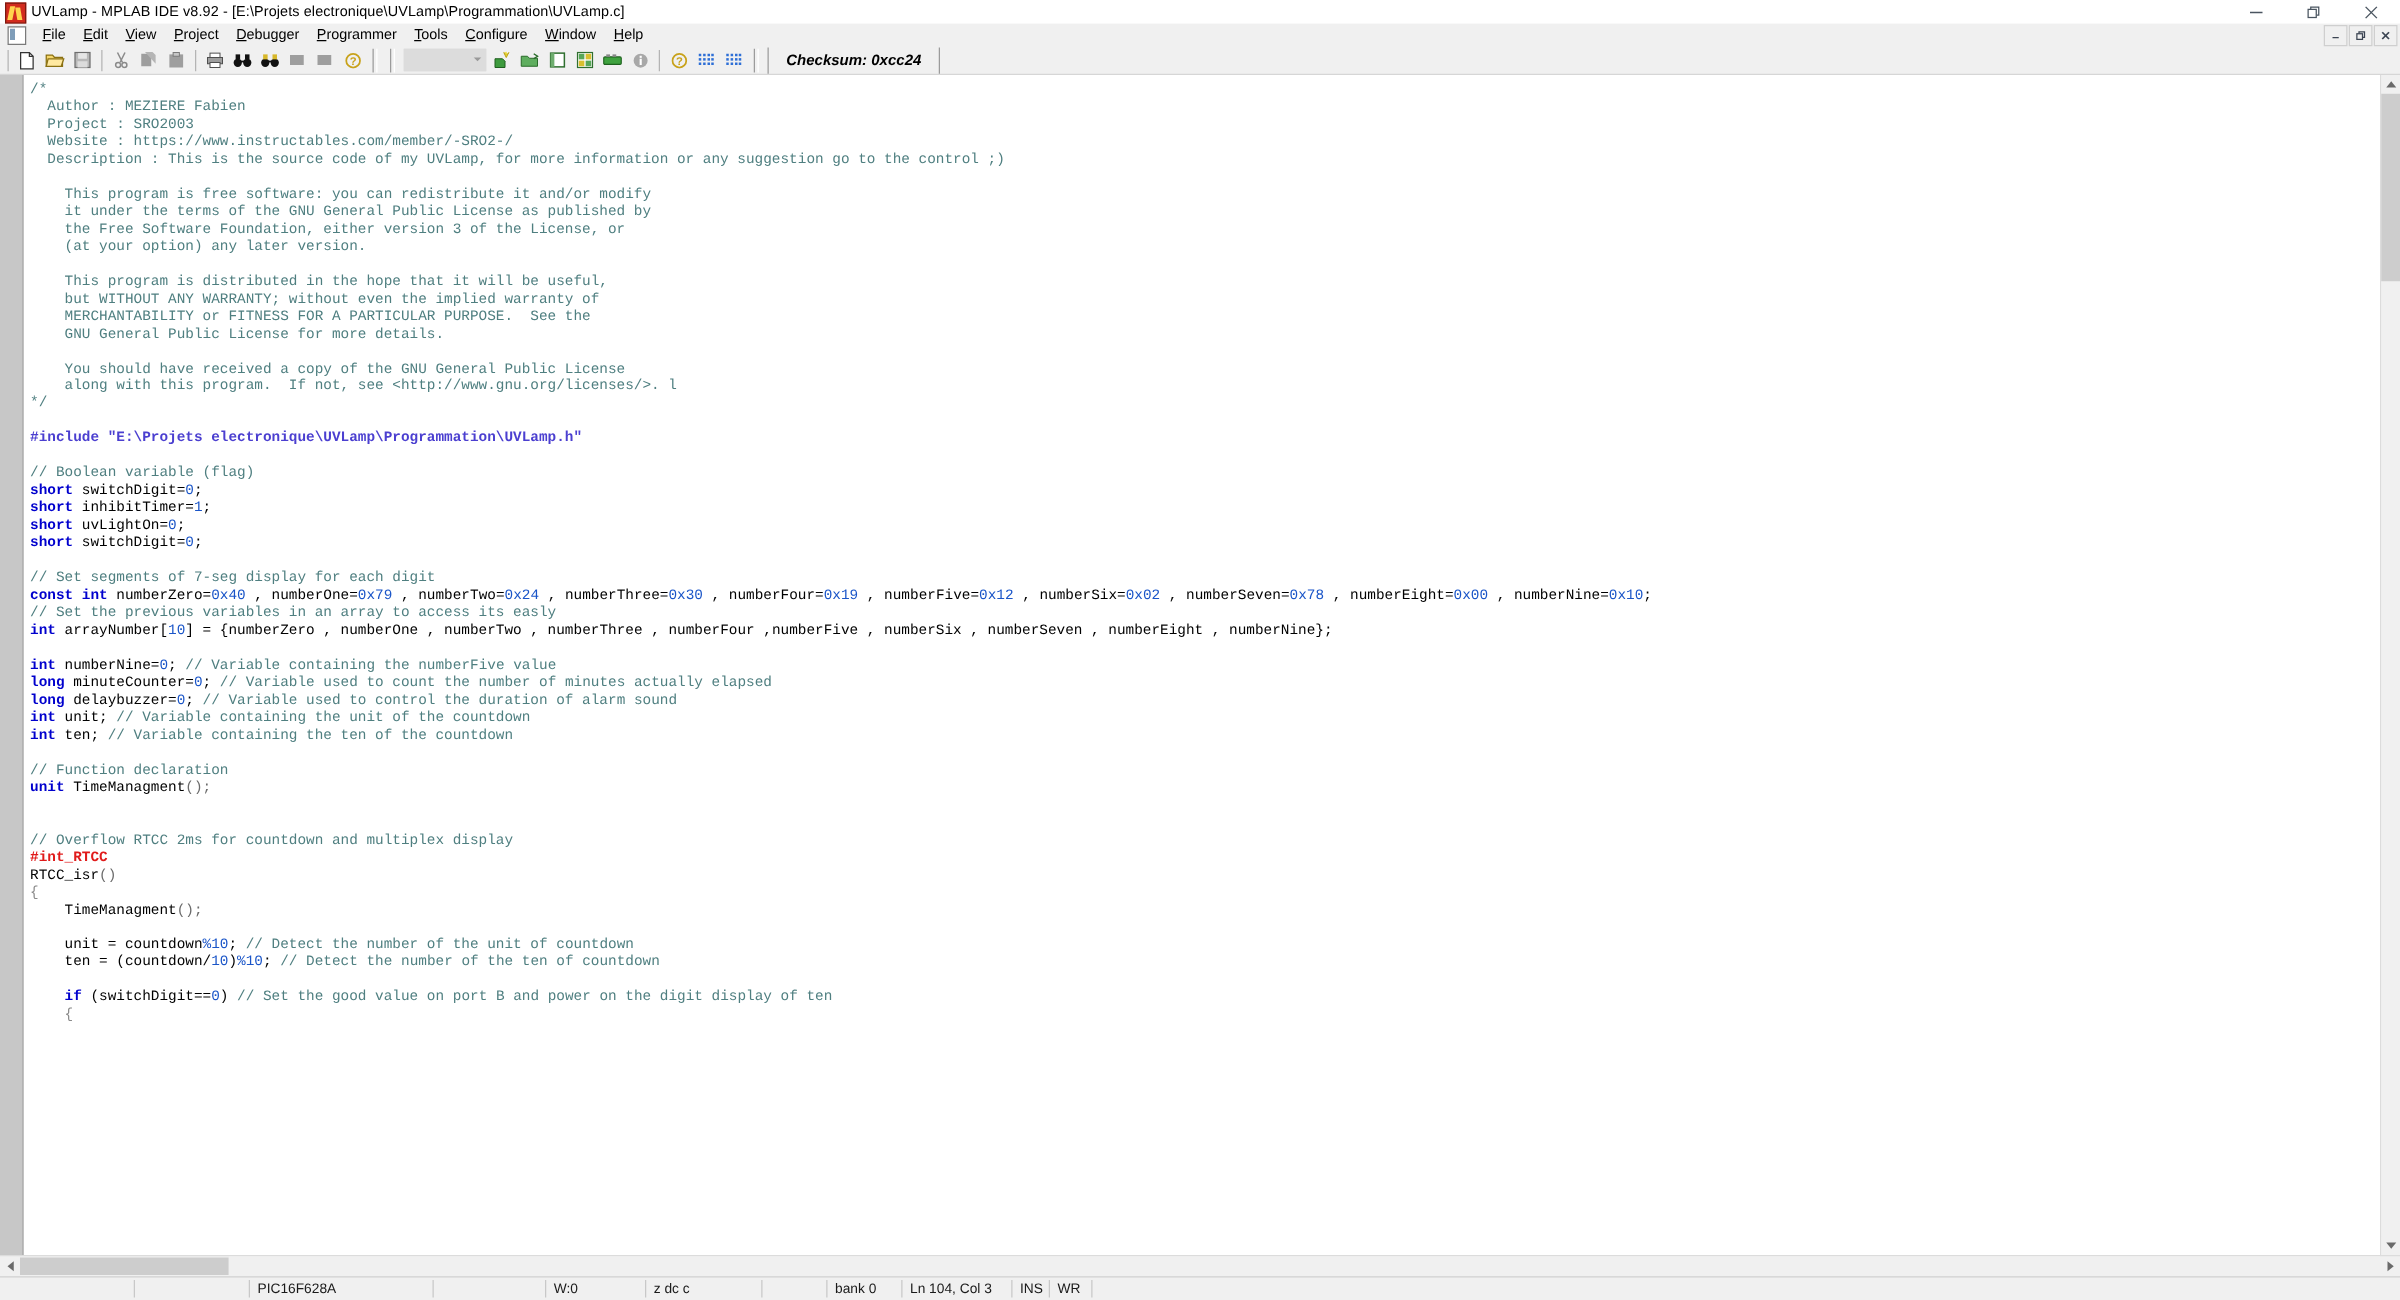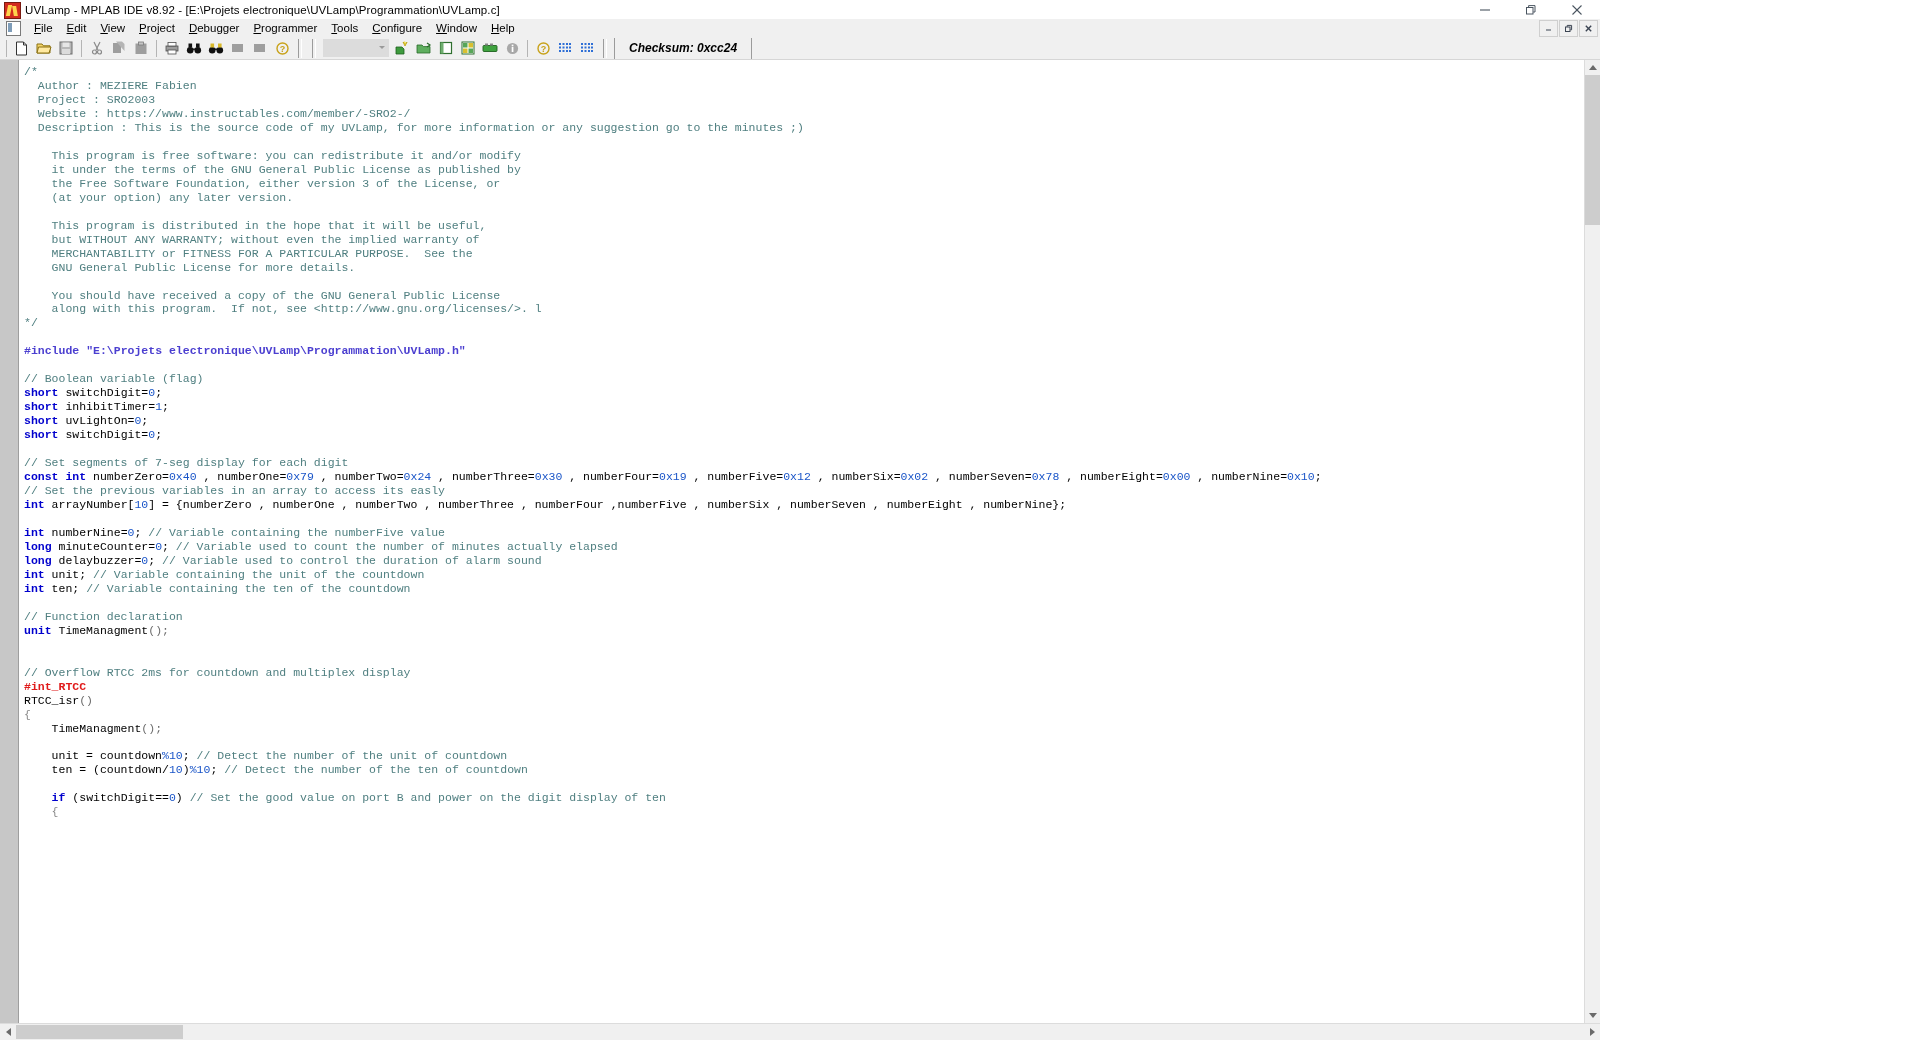--- a/index.html
+++ b/index.html
@@ -2,21 +2,21 @@
 <html><head>
 <meta charset="utf-8">
 <style>
   html,body{margin:0;padding:0;}
   body{
     width:1920px;height:1040px;overflow:hidden;
     background:#ffffff;
     font-family:"Liberation Sans", sans-serif;
     -webkit-font-smoothing:none;
   }
-  .app{width:1600px;height:1040px;display:flex;flex-direction:column;background:#f0f0f0;}
+  .app{width:1920px;height:1040px;display:flex;flex-direction:column;background:#f0f0f0;}
 
   
   .titlebar{
     height:19px;background:#ffffff;display:flex;align-items:center;
     flex:0 0 19px;position:relative;
   }
   .titlebar .tb-icon{
     width:16px;height:16px;margin-left:4px;margin-right:5px;flex:0 0 16px;
     position:relative;
   }
@@ -408,21 +408,21 @@
     <div class="checksum-box">Checksum:  0xcc24</div>
   </div>
 
   <div class="editor-wrap">
     <div class="gutter"></div>
     <div class="code-area">
       <pre class="code" id="code"><span class="cmt">/*</span>
 <span class="cmt">  Author : MEZIERE Fabien</span>
 <span class="cmt">  Project : SRO2003</span>
 <span class="cmt">  Website : https://www.instructables.com/member/-SRO2-/</span>
-<span class="cmt">  Description : This is the source code of my UVLamp, for more information or any suggestion go to the minutes ;)</span>
+<span class="cmt">  Description : This is the source code of my UVLamp, for more information or any suggestion go to the control ;)</span>
 
 <span class="cmt">    This program is free software: you can redistribute it and/or modify</span>
 <span class="cmt">    it under the terms of the GNU General Public License as published by</span>
 <span class="cmt">    the Free Software Foundation, either version 3 of the License, or</span>
 <span class="cmt">    (at your option) any later version.</span>
 
 <span class="cmt">    This program is distributed in the hope that it will be useful,</span>
 <span class="cmt">    but WITHOUT ANY WARRANTY; without even the implied warranty of</span>
 <span class="cmt">    MERCHANTABILITY or FITNESS FOR A PARTICULAR PURPOSE.  See the</span>
 <span class="cmt">    GNU General Public License for more details.</span>
@@ -484,14 +484,28 @@
     <div class="hs-arrow hs-l">
         <i></i>
       </div>
     <div class="hs-thumb"></div>
     <div class="hs-track"></div>
     <div class="hs-arrow hs-r">
         <i></i>
       </div>
   </div>
 
+  <div class="statusbar" id="statusbar">
+      <div class="st-cell" style="width: 108px; flex: 0 0 108px;"></div>
+      <div class="st-cell" style="width: 92px; flex: 0 0 92px;"></div>
+      <div class="st-cell" style="width: 147px; flex: 0 0 147px;">PIC16F628A</div>
+      <div class="st-cell" style="width: 90px; flex: 0 0 90px;"></div>
+      <div class="st-cell" style="width: 80px; flex: 0 0 80px;">W:0</div>
+      <div class="st-cell" style="width: 93px; flex: 0 0 93px;">z dc c</div>
+      <div class="st-cell" style="width: 52px; flex: 0 0 52px;"></div>
+      <div class="st-cell" style="width: 60px; flex: 0 0 60px;">bank 0</div>
+      <div class="st-cell" style="width: 88px; flex: 0 0 88px;">Ln 104, Col 3</div>
+      <div class="st-cell" style="width: 30px; flex: 0 0 30px;">INS</div>
+      <div class="st-cell" style="width: 34px; flex: 0 0 34px;">WR</div>
+      <div class="st-cell" style="width: 1000px; flex: 0 0 1000px;"></div>
+    </div>
 
 </div>
 
 </body></html>

